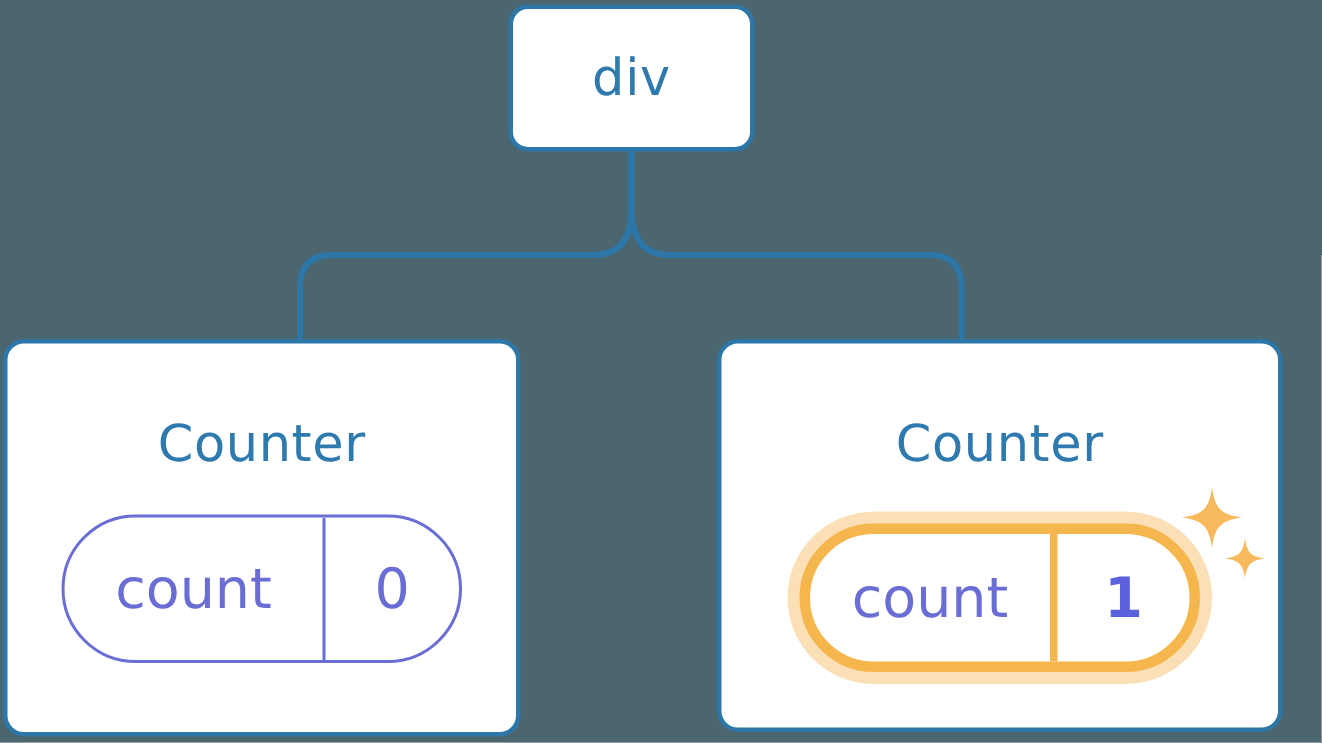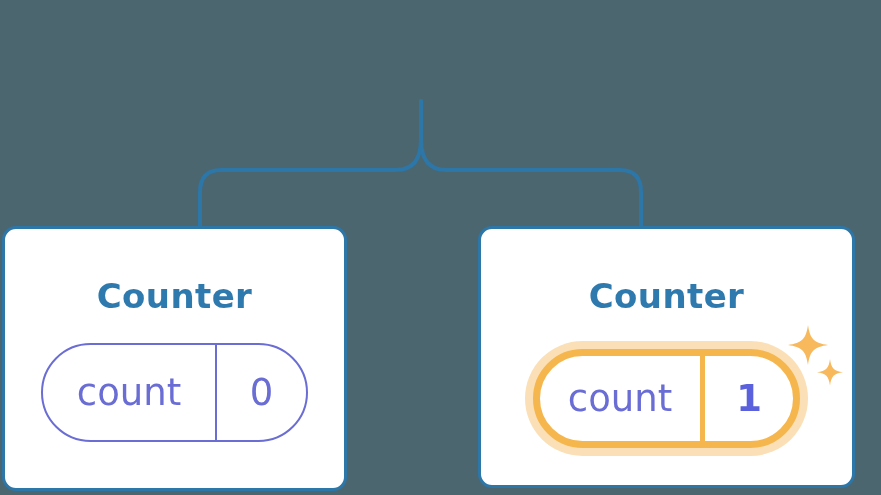--- a/index.html
+++ b/index.html
@@ -72,21 +72,21 @@
   }
   #card-right {
     left: 478px;
     top: 226px;
     width: 377px;
     height: 262px;
   }
   .card-title {
     color: #2E7AAE;
     font-size: 34px;
-    font-weight: 700;
+    font-weight: 400;
     letter-spacing: 0.4px;
     line-height: 1;
   }
   #card-left .card-title { margin-top: 50px; }
   #card-right .card-title { margin-top: 50px; }
 
   
   .pill-wrap {
     position: relative;
     display: flex;
@@ -178,20 +178,23 @@
              Q 200 170 200 192
              L 200 228" fill="none" stroke="#2C76A8" stroke-width="4" stroke-linecap="round" stroke-linejoin="round"></path>
     <path d="M 421 101
              L 421 139
              Q 421 170 446 170
              L 620 170
              Q 641 170 641 192
              L 641 228" fill="none" stroke="#2C76A8" stroke-width="4" stroke-linecap="round" stroke-linejoin="round"></path>
   </svg>
 
+  <div class="node" id="root-node">
+    <span class="node-title-root">div</span>
+  </div>
 
   <div class="node card" id="card-left">
     <span class="card-title">Counter</span>
 
     <div class="pill-wrap" id="pill-wrap-left">
       <div class="pill pill-plain">
         <div class="pill-key">count</div>
         <div class="pill-val">0</div>
       </div>
     </div>

